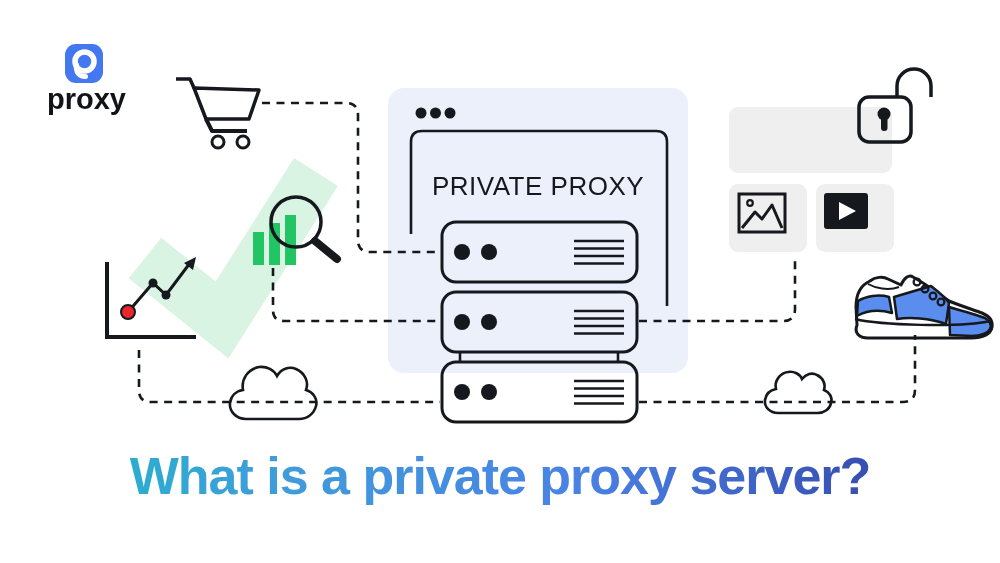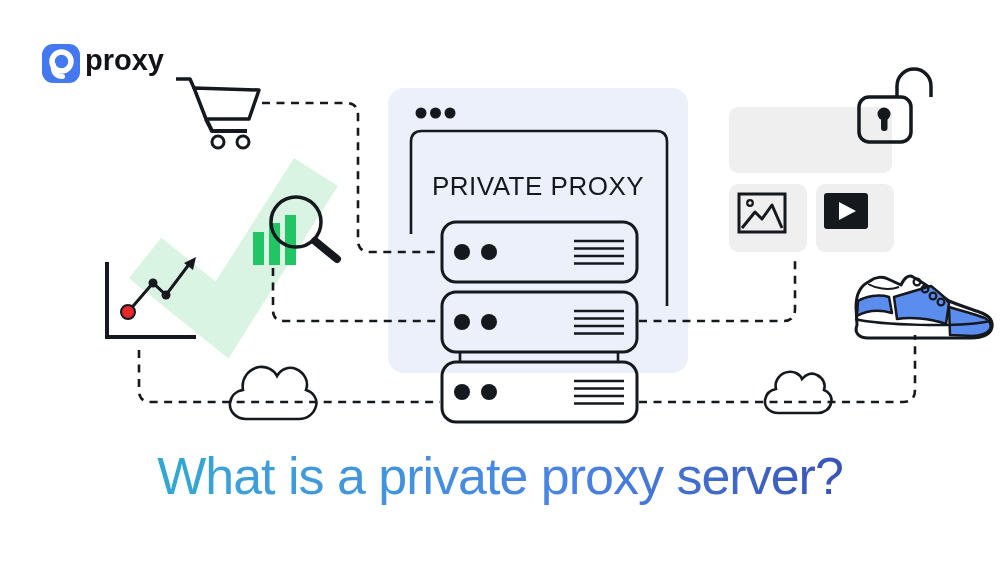--- a/index.html
+++ b/index.html
@@ -26,25 +26,25 @@
   }
   .ph{position:absolute;background:var(--placeholder-gray);border-radius:9px;z-index:1;}
   .ph-big{left:729px;top:107px;width:163px;height:66px;}
   .ph-img{left:729px;top:184px;width:78px;height:68px;}
   .ph-vid{left:816px;top:184px;width:78px;height:68px;}
   svg.art{position:absolute;left:0;top:0;z-index:2;}
   .panel-title{
     position:absolute;left:388px;top:171px;width:300px;text-align:center;
     font-size:26px;font-weight:normal;letter-spacing:.5px;color:var(--ink);z-index:3;
   }
-  .logo{position:absolute;left:42px;top:44px;display:flex;align-items:flex-start;z-index:3;}
+  .logo{position:absolute;left:42px;top:44px;display:flex;align-items:center;z-index:3;flex-direction:column;}
   .logo-text{font-size:29px;font-weight:bold;color:#101317;margin-left:5px;letter-spacing:0;}
   .heading{
     position:absolute;left:0;top:446px;width:1000px;text-align:center;
-    font-size:52px;font-weight:normal;letter-spacing:-1px;z-index:3;
+    font-size:52px;font-weight:bold;letter-spacing:-1px;z-index:3;
     background:linear-gradient(90deg,var(--title-grad-1) 2%,#3E9ED9 26%,var(--title-grad-2) 58%,var(--title-grad-3) 98%);
     -webkit-background-clip:text;background-clip:text;color:transparent;
   }
   .dash{stroke:var(--ink);stroke-width:2.6;stroke-dasharray:8 6.5;fill:none;}
   .ln{stroke:var(--ink);fill:none;}
 </style>
 </head>
 <body>
 
 <div class="stage">

